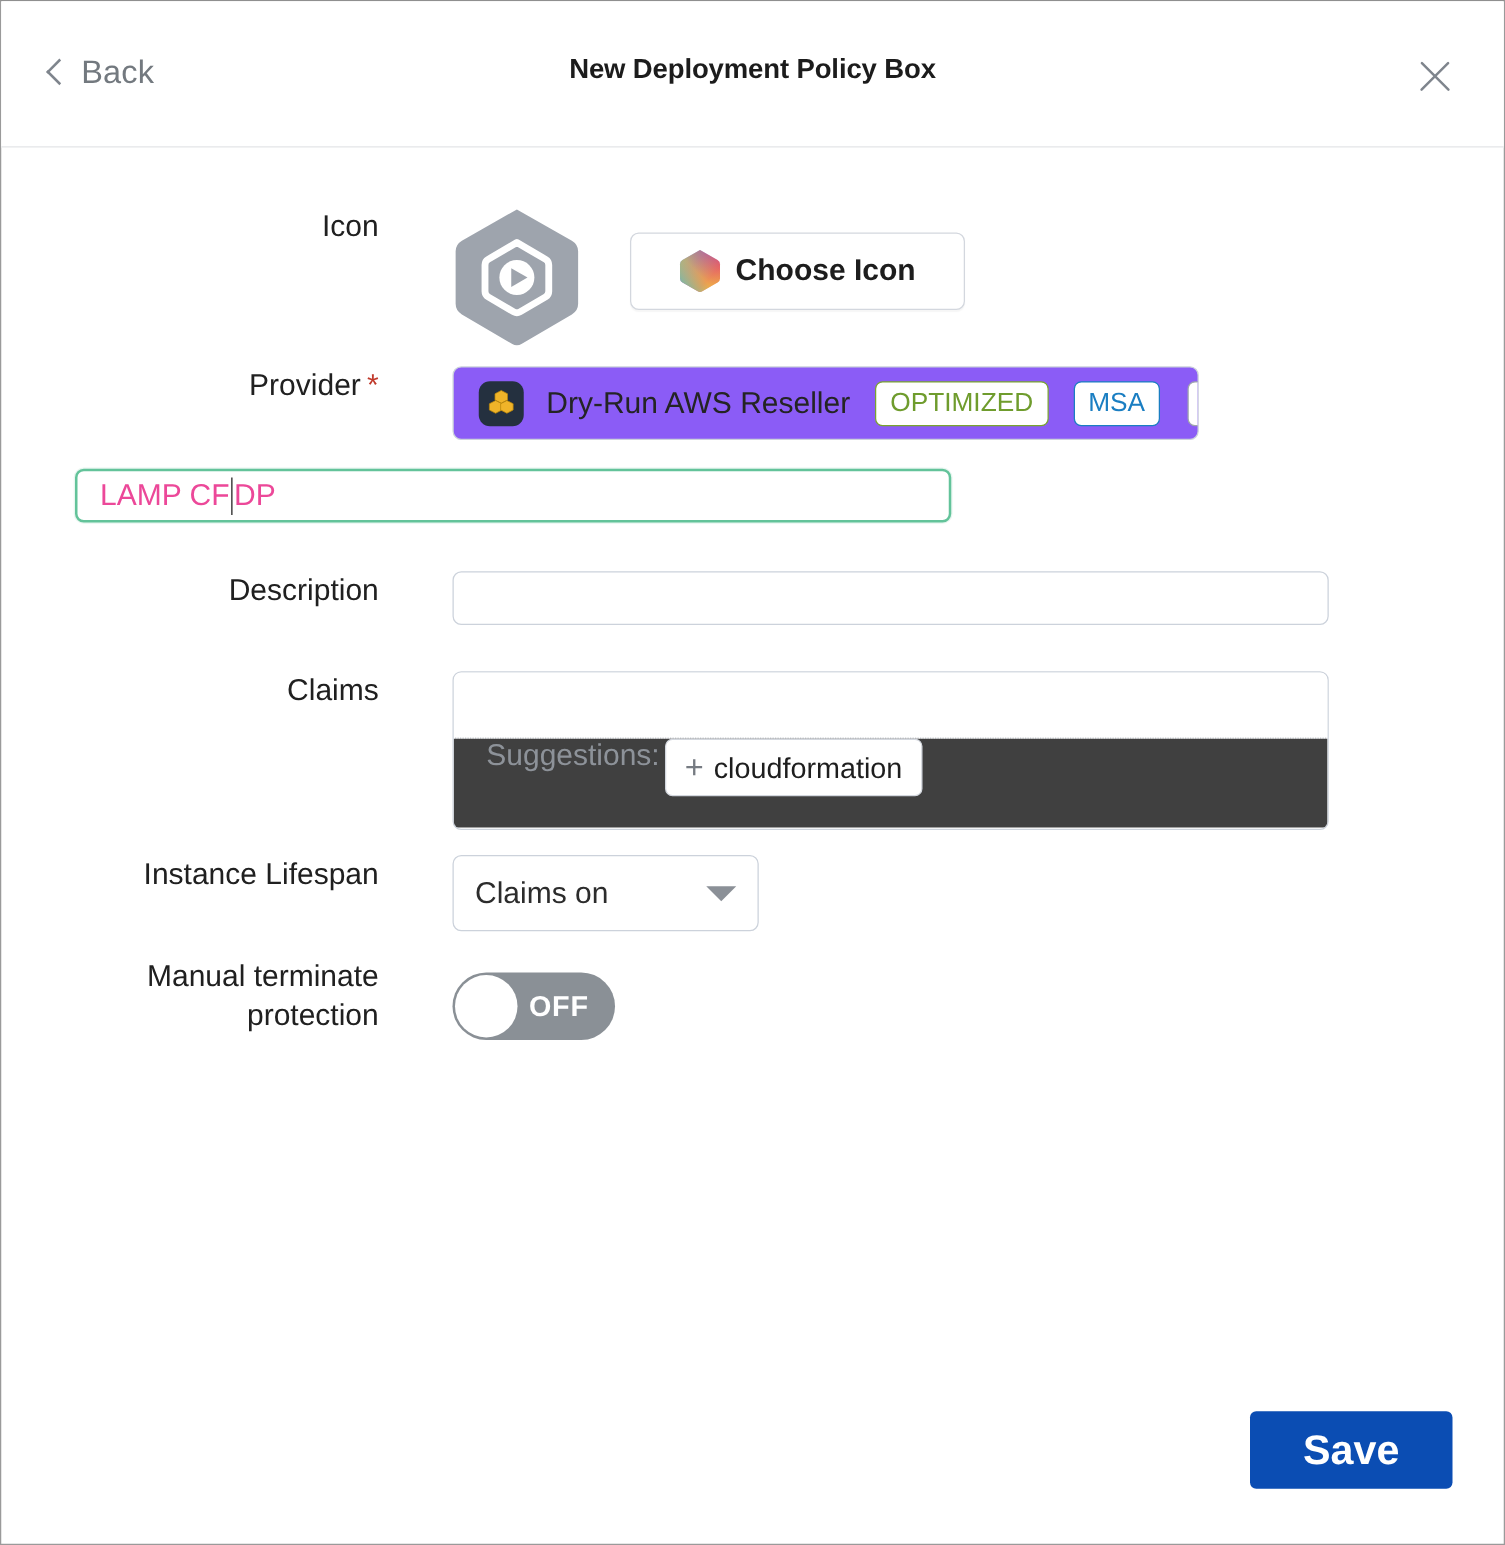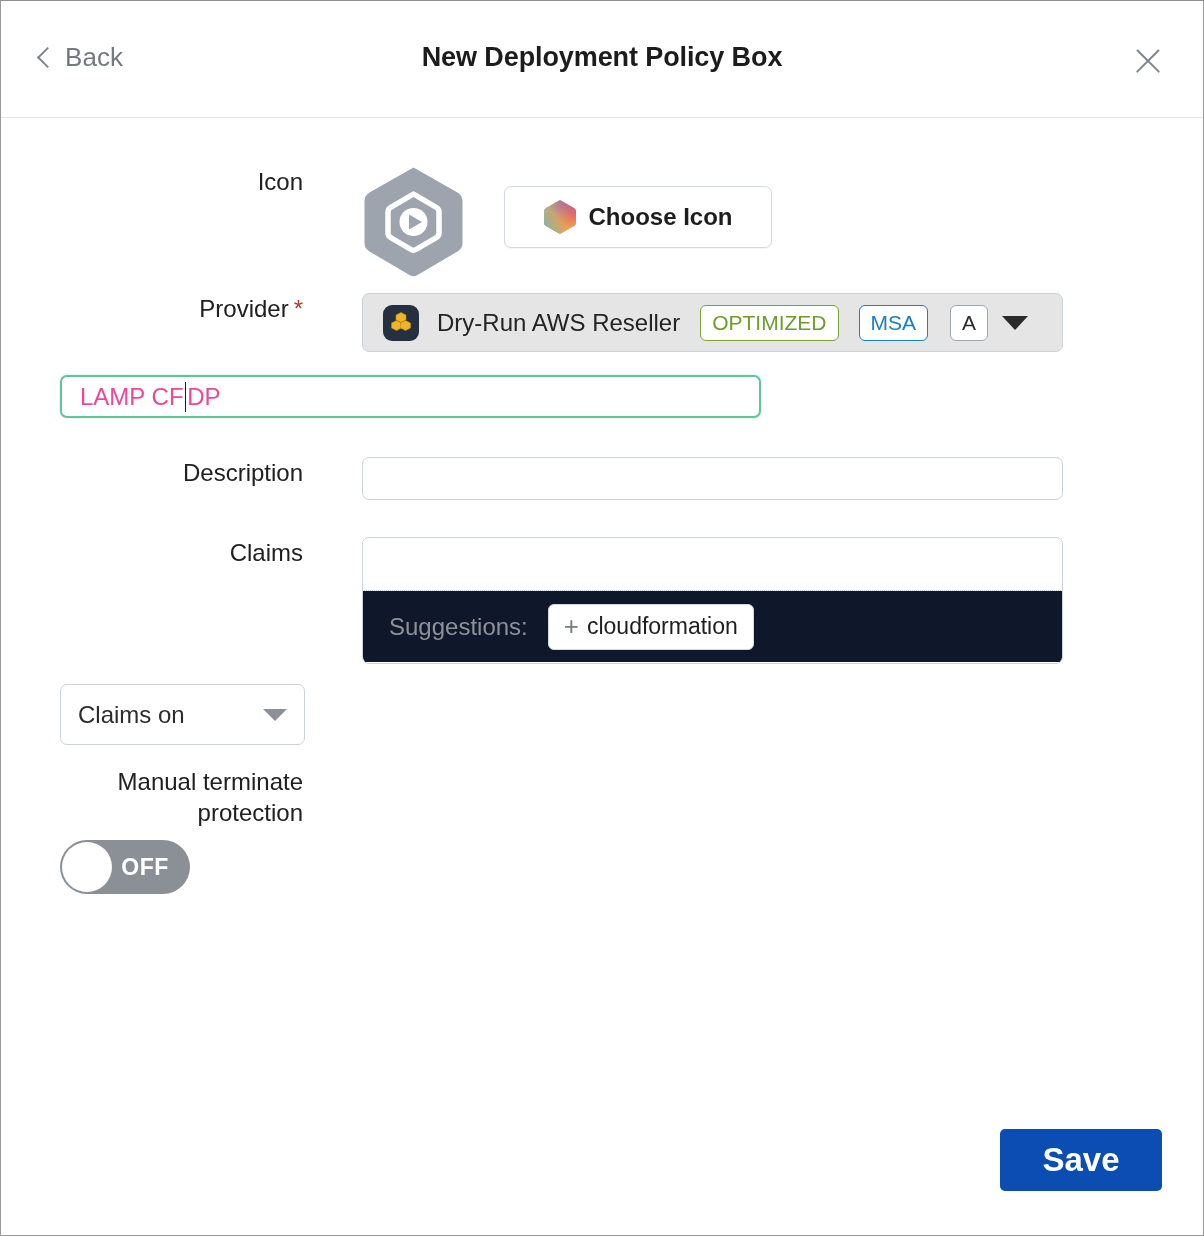--- a/index.html
+++ b/index.html
@@ -68,21 +68,21 @@
     font-size: 26px;
     color: #73797f;
     letter-spacing: 0.1px;
   }
   .dialog-title {
     position: absolute;
     left: 0;
     right: 0;
     top: 41px;
     text-align: center;
-    font-size: 27px;
+    font-size: 22px;
     font-weight: bold;
     color: #1c1c1c;
     letter-spacing: -0.1px;
   }
   .close-btn {
     position: absolute;
     right: 33px;
     top: 38px;
     width: 44px;
     height: 44px;
@@ -162,25 +162,25 @@
   }
   .choose-icon-label {
     font-size: 24px;
     font-weight: bold;
     color: #1d1d1d;
   }
 
   
   .provider-box {
     box-sizing: border-box;
-    width: 701px;
+    width: 597px;
     height: 59px;
     border: 1px solid #ccd2db;
     border-radius: 7px;
-    background: #e5e5e5;
+    background: #8b5cf6;
     display: flex;
     align-items: center;
     padding: 0 0 0 20px;
     overflow: hidden;
     cursor: pointer;
   }
   .prov-logo {
     width: 36px;
     height: 36px;
     border-radius: 9px;
@@ -265,25 +265,24 @@
   .claims-input-area {
     height: 52px;
     background: #ffffff;
   }
   .claims-divider {
     border-top: 1.5px dotted #c5c9d0;
     margin: 0 1px;
   }
   .claims-suggest {
     display: flex;
-    align-items: center;
     height: 71px;
-    background: #0f172a;
+    background: #404040;
     padding-left: 26px;
-    gap: 20px;
+    gap: 4px;
   }
   .suggest-label {
     font-size: 24px;
     color: #8d9299;
   }
   .chip {
     box-sizing: border-box;
     height: 46px;
     display: inline-flex;
     align-items: center;
@@ -488,29 +487,30 @@
             <span class="chip">
               <span class="chip-plus">+</span>
               <span>cloudformation</span>
             </span>
           </div>
         </div>
       </div>
     </div>
 
     <div class="form-row" style="top:566px;">
+      <div class="row-label">Instance Lifespan</div>
       <div class="row-field">
         <div class="select-box">
           <span class="select-value">Claims on</span>
           <span class="select-caret"></span>
         </div>
       </div>
     </div>
 
-    <div class="form-row" style="top:648px;flex-direction:column;">
+    <div class="form-row" style="top:648px;">
       <div class="row-label">
         <div>Manual terminate</div>
         <div>protection</div>
       </div>
       <div class="row-field" style="margin-top:12px;">
         <div class="toggle">
           <span class="toggle-knob"></span>
           <span class="toggle-text">OFF</span>
         </div>
       </div>

